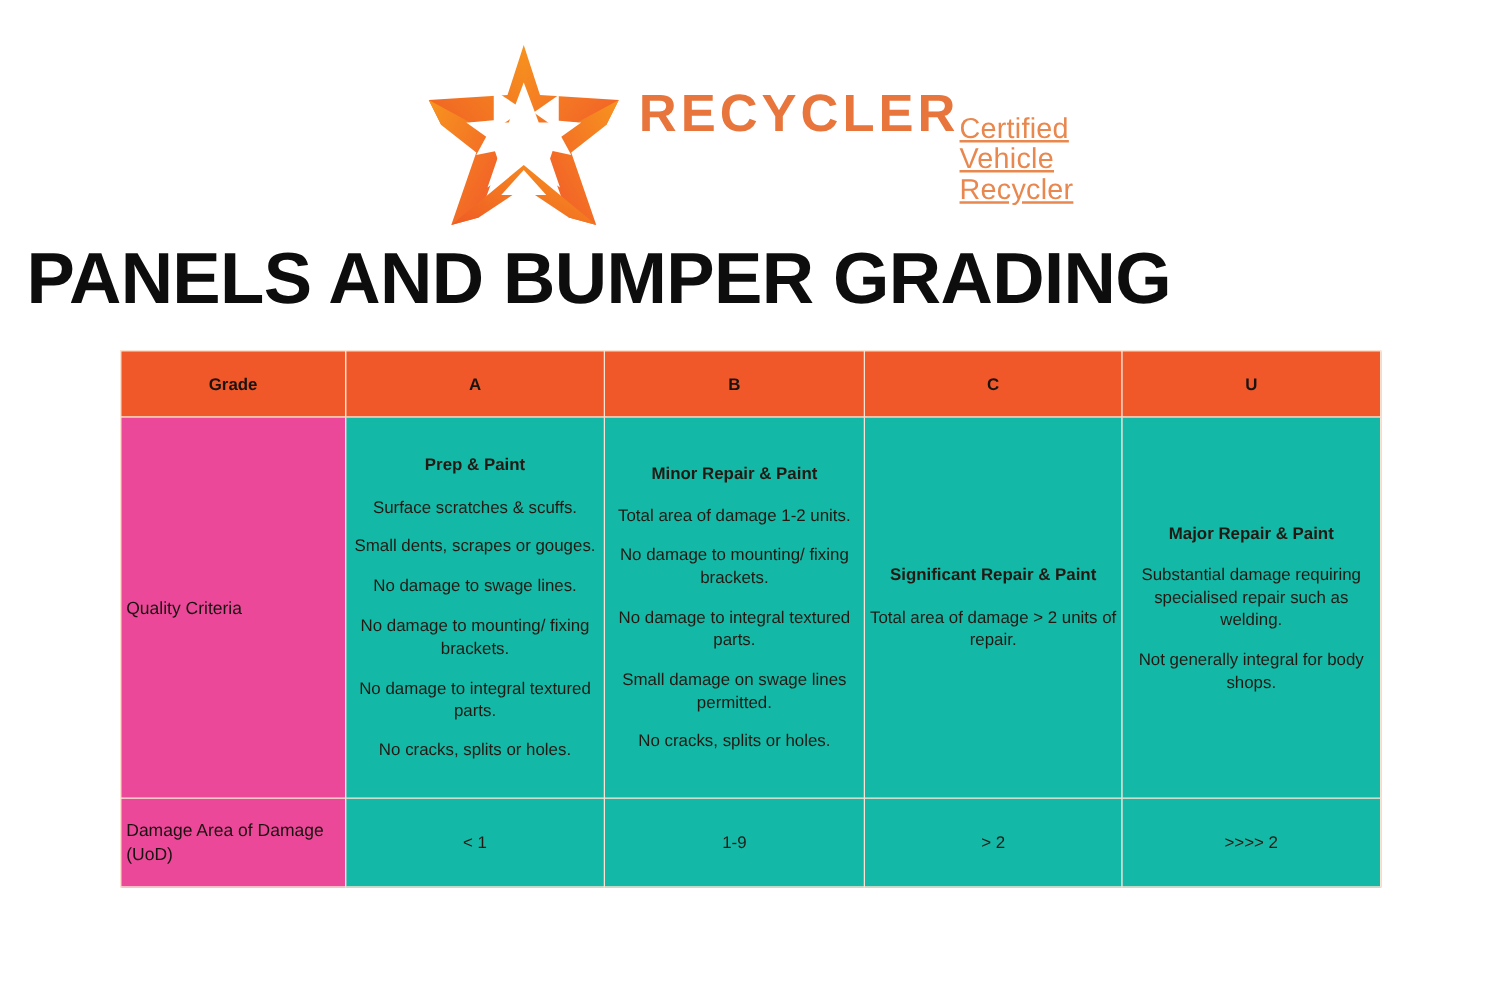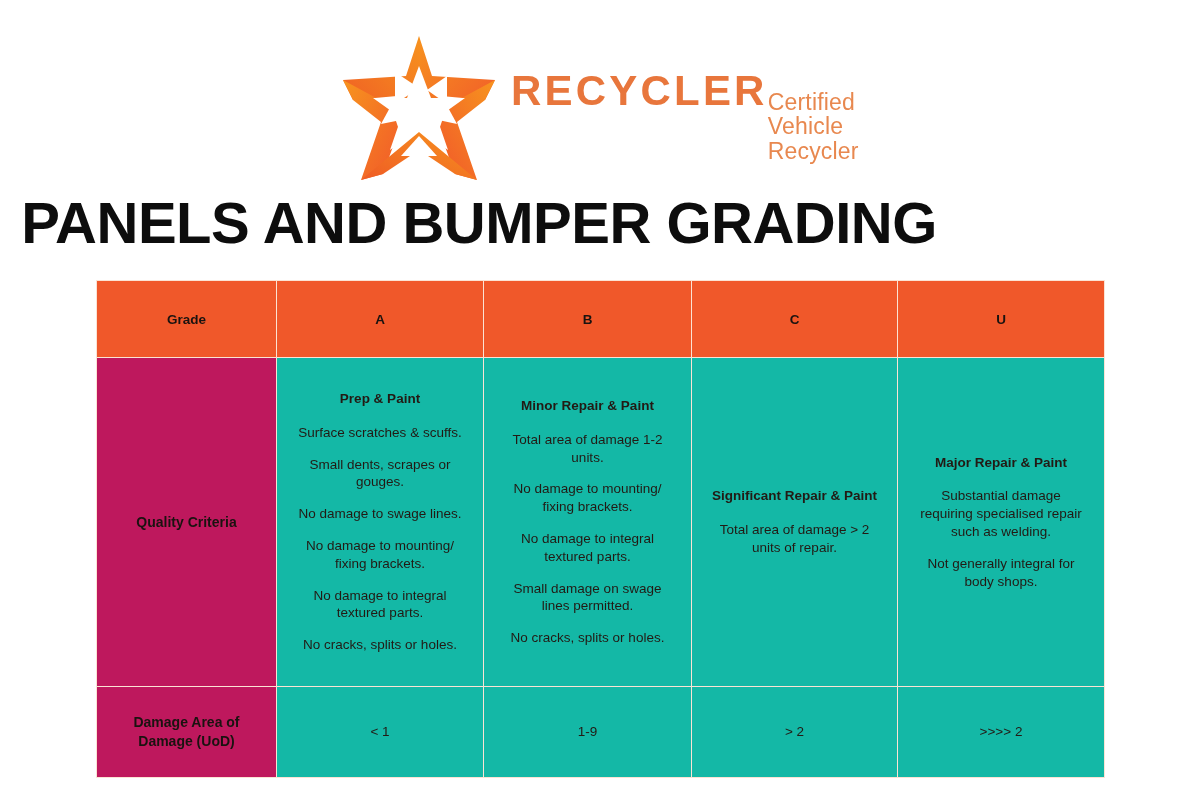--- a/index.html
+++ b/index.html
@@ -50,20 +50,21 @@
     line-height: 1.02;
     font-family: "Liberation Sans", sans-serif;
   }
   .logo-tagline {
     font-size: 23px;
     font-weight: normal;
     color: #E8884F;
     letter-spacing: 0.2px;
     margin-top: 20px;
     line-height: 1.05;
+    text-decoration: underline;
   }
 
   
   .page-title {
     position: absolute;
     left: 0;
     top: 193px;
     width: 958px;
     text-align: center;
     font-size: 58px;
@@ -77,44 +78,44 @@
   .grading-table {
     position: absolute;
     left: 96px;
     top: 280px;
     width: 1008px;
     border-collapse: collapse;
     table-layout: fixed;
   }
   .grading-table td, .grading-table th {
     border: 1.5px solid #fbe3d4;
-    padding: 16px;
+    padding: 4px;
     vertical-align: middle;
   }
 
   
   col.c-label { width: 180px; }
   col.c-a     { width: 207px; }
   col.c-b     { width: 208px; }
   col.c-c     { width: 206px; }
   col.c-u     { width: 207px; }
 
   .hdr-row td {
     background: #F0582A;
     height: 44px;
     text-align: center;
     font-size: 13.5px;
     font-weight: bold;
     color: #1a1310;
   }
   .row-label {
-    background: #be185d;
-    text-align: center;
+    background: #ec4899;
+    text-align: left;
     font-size: 14px;
-    font-weight: bold;
+    font-weight: normal;
     color: #1a1310;
     line-height: 1.35;
     padding: 4px 8px;
   }
   .cell {
     background: #14b8a6;
     text-align: center;
     font-size: 13.5px;
     color: #231a14;
     line-height: 1.32;

